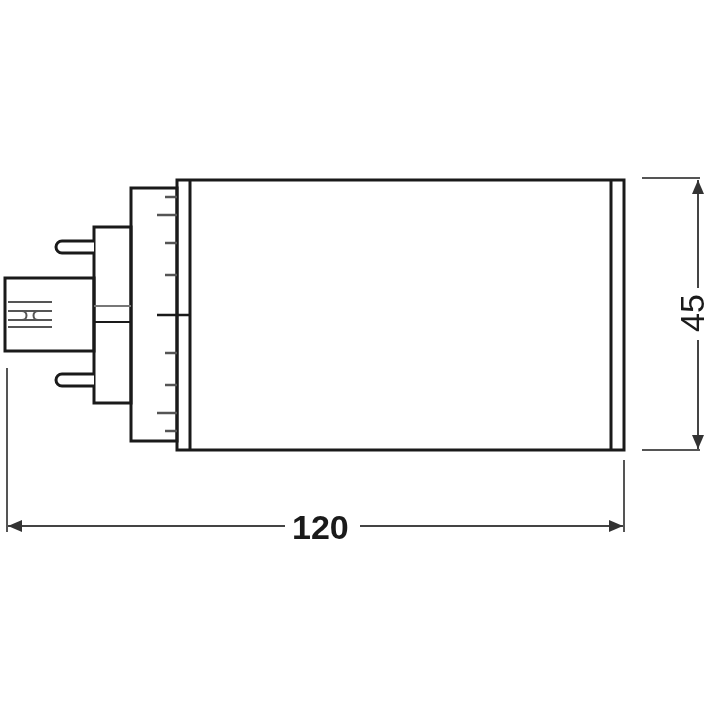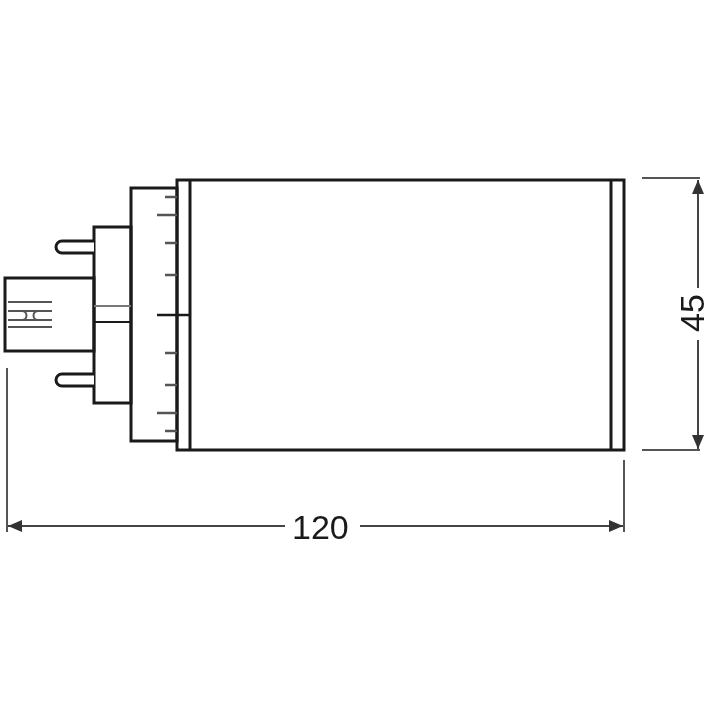--- a/index.html
+++ b/index.html
@@ -1,19 +1,19 @@
 <!DOCTYPE html>
 <html><head>
 <meta charset="utf-8">
 <style>
   html, body { margin:0; padding:0; background:#ffffff; }
   body { width:720px; height:720px; position:relative; overflow:hidden; font-family:"Liberation Sans", sans-serif; }
   svg { position:absolute; left:0; top:0; }
   .dim-label { position:absolute; font-family:"Liberation Sans", sans-serif; color:#1a1a1a; font-size:34px; line-height:1; background:#fff; }
-  #dim-width-label { left:288px; top:510px; padding:0 4px; }
+  #dim-width-label { left:288px; top:510px; padding:0 4px;font-weight:bold; }
   #dim-height-label { left:671px; top:296px; transform:rotate(-90deg); transform-origin:center; padding:0 2px; }
 </style>
 </head>
 <body>
 
 <svg width="720" height="720" viewBox="0 0 720 720">
   <g fill="none" stroke="#1a1a1a" stroke-width="3">
 
     <rect x="177" y="180" width="447" height="270"></rect>
     <line x1="190" y1="180" x2="190" y2="450"></line>

